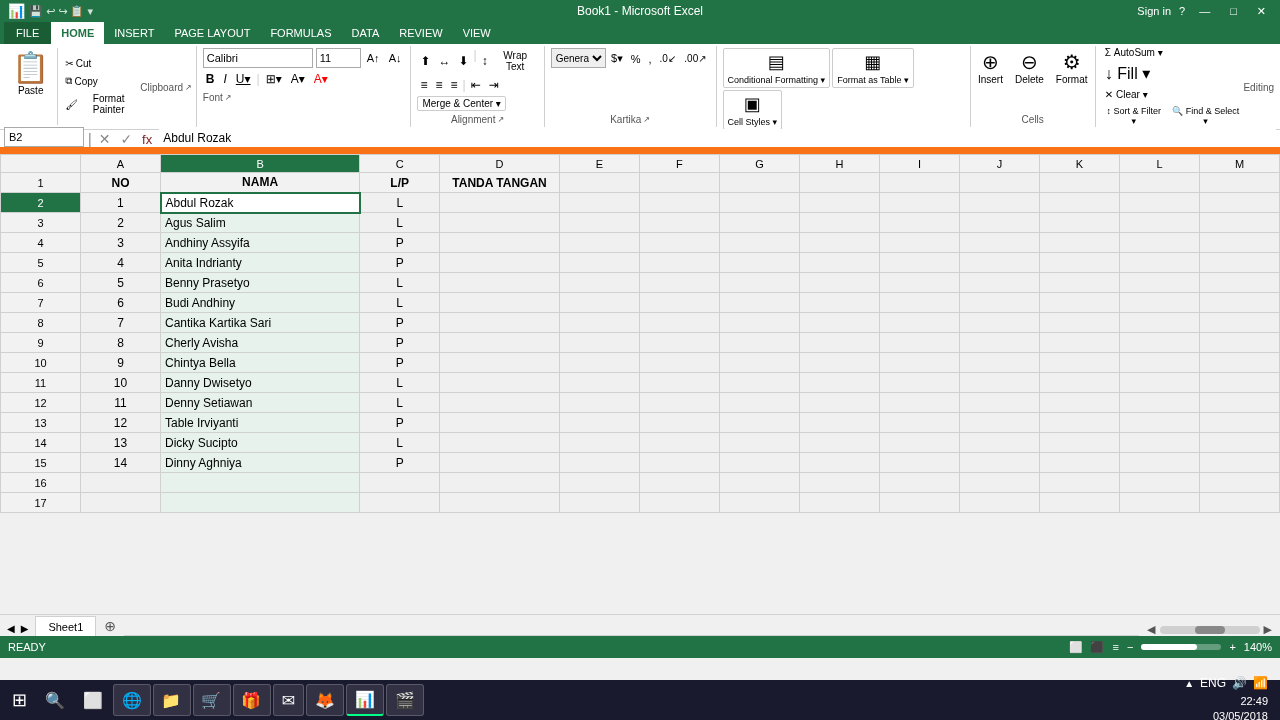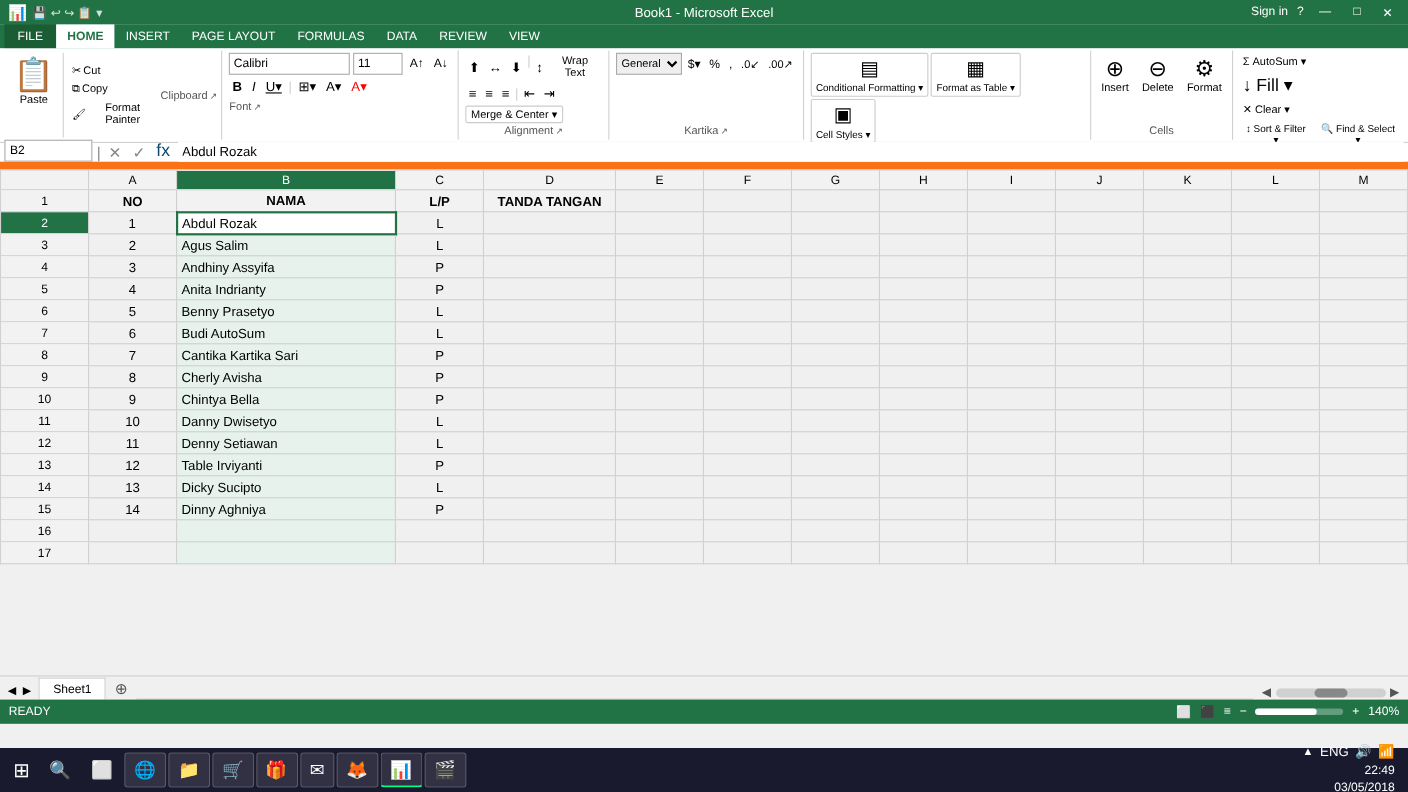--- a/index.html
+++ b/index.html
@@ -397,21 +397,21 @@
       border-right: 1px solid #d0d0d0;
       display: flex;
       flex-direction: column;
       align-items: center;
       min-width: 120px;
     }
 
     .editing-group {
       padding: 2px 6px;
       display: flex;
-      flex-direction: column;
+      flex-direction: row;
       align-items: center;
       min-width: 130px;
     }
   </style>
 </head>
 <body>
 
 <div class="main-content">
 
   <div class="title-bar" style="position:relative;">
@@ -595,21 +595,21 @@
         <span>Editing</span>
       </div>
     </div>
   </div>
 
   <div class="formula-bar">
     <input class="cell-ref" type="text" value="B2" style="">
     <span style="color:#888;font-size:14px;">|</span>
     <span style="cursor:pointer;color:#888;font-size:14px;padding:0 3px;">✕</span>
     <span style="cursor:pointer;color:#888;font-size:14px;padding:0 3px;">✓</span>
-    <span style="cursor:pointer;color:#0c4a6e;font-size:16px;padding:0 3px;">fx</span>
+    <span style="cursor:pointer;color:#7f1d1d;font-size:13px;padding:0 3px;">fx</span>
     <input class="formula-input" type="text" value="Abdul Rozak" style="">
   </div>
 
   <div class="scroll-area">
     <div style="position:relative;height:100%;">
       <table class="grid">
         <colgroup>
           <col style="width:30px;">
           <col style="width:50px;">
           <col style="width:200px;background:#d9edf7;">
@@ -743,21 +743,21 @@
             <td class="cell"></td>
             <td class="cell"></td>
             <td class="cell"></td>
             <td class="cell"></td>
             <td class="cell"></td>
           </tr>
 
           <tr>
             <td class="row-header">7</td>
             <td class="cell" style="text-align:center;">6</td>
-            <td class="cell selected-col">Budi AutoSum</td>
+            <td class="cell selected-col">Budi Andhiny</td>
             <td class="cell" style="text-align:center;">L</td>
             <td class="cell"></td>
             <td class="cell"></td>
             <td class="cell"></td>
             <td class="cell"></td>
             <td class="cell"></td>
             <td class="cell"></td>
             <td class="cell"></td>
             <td class="cell"></td>
             <td class="cell"></td>

